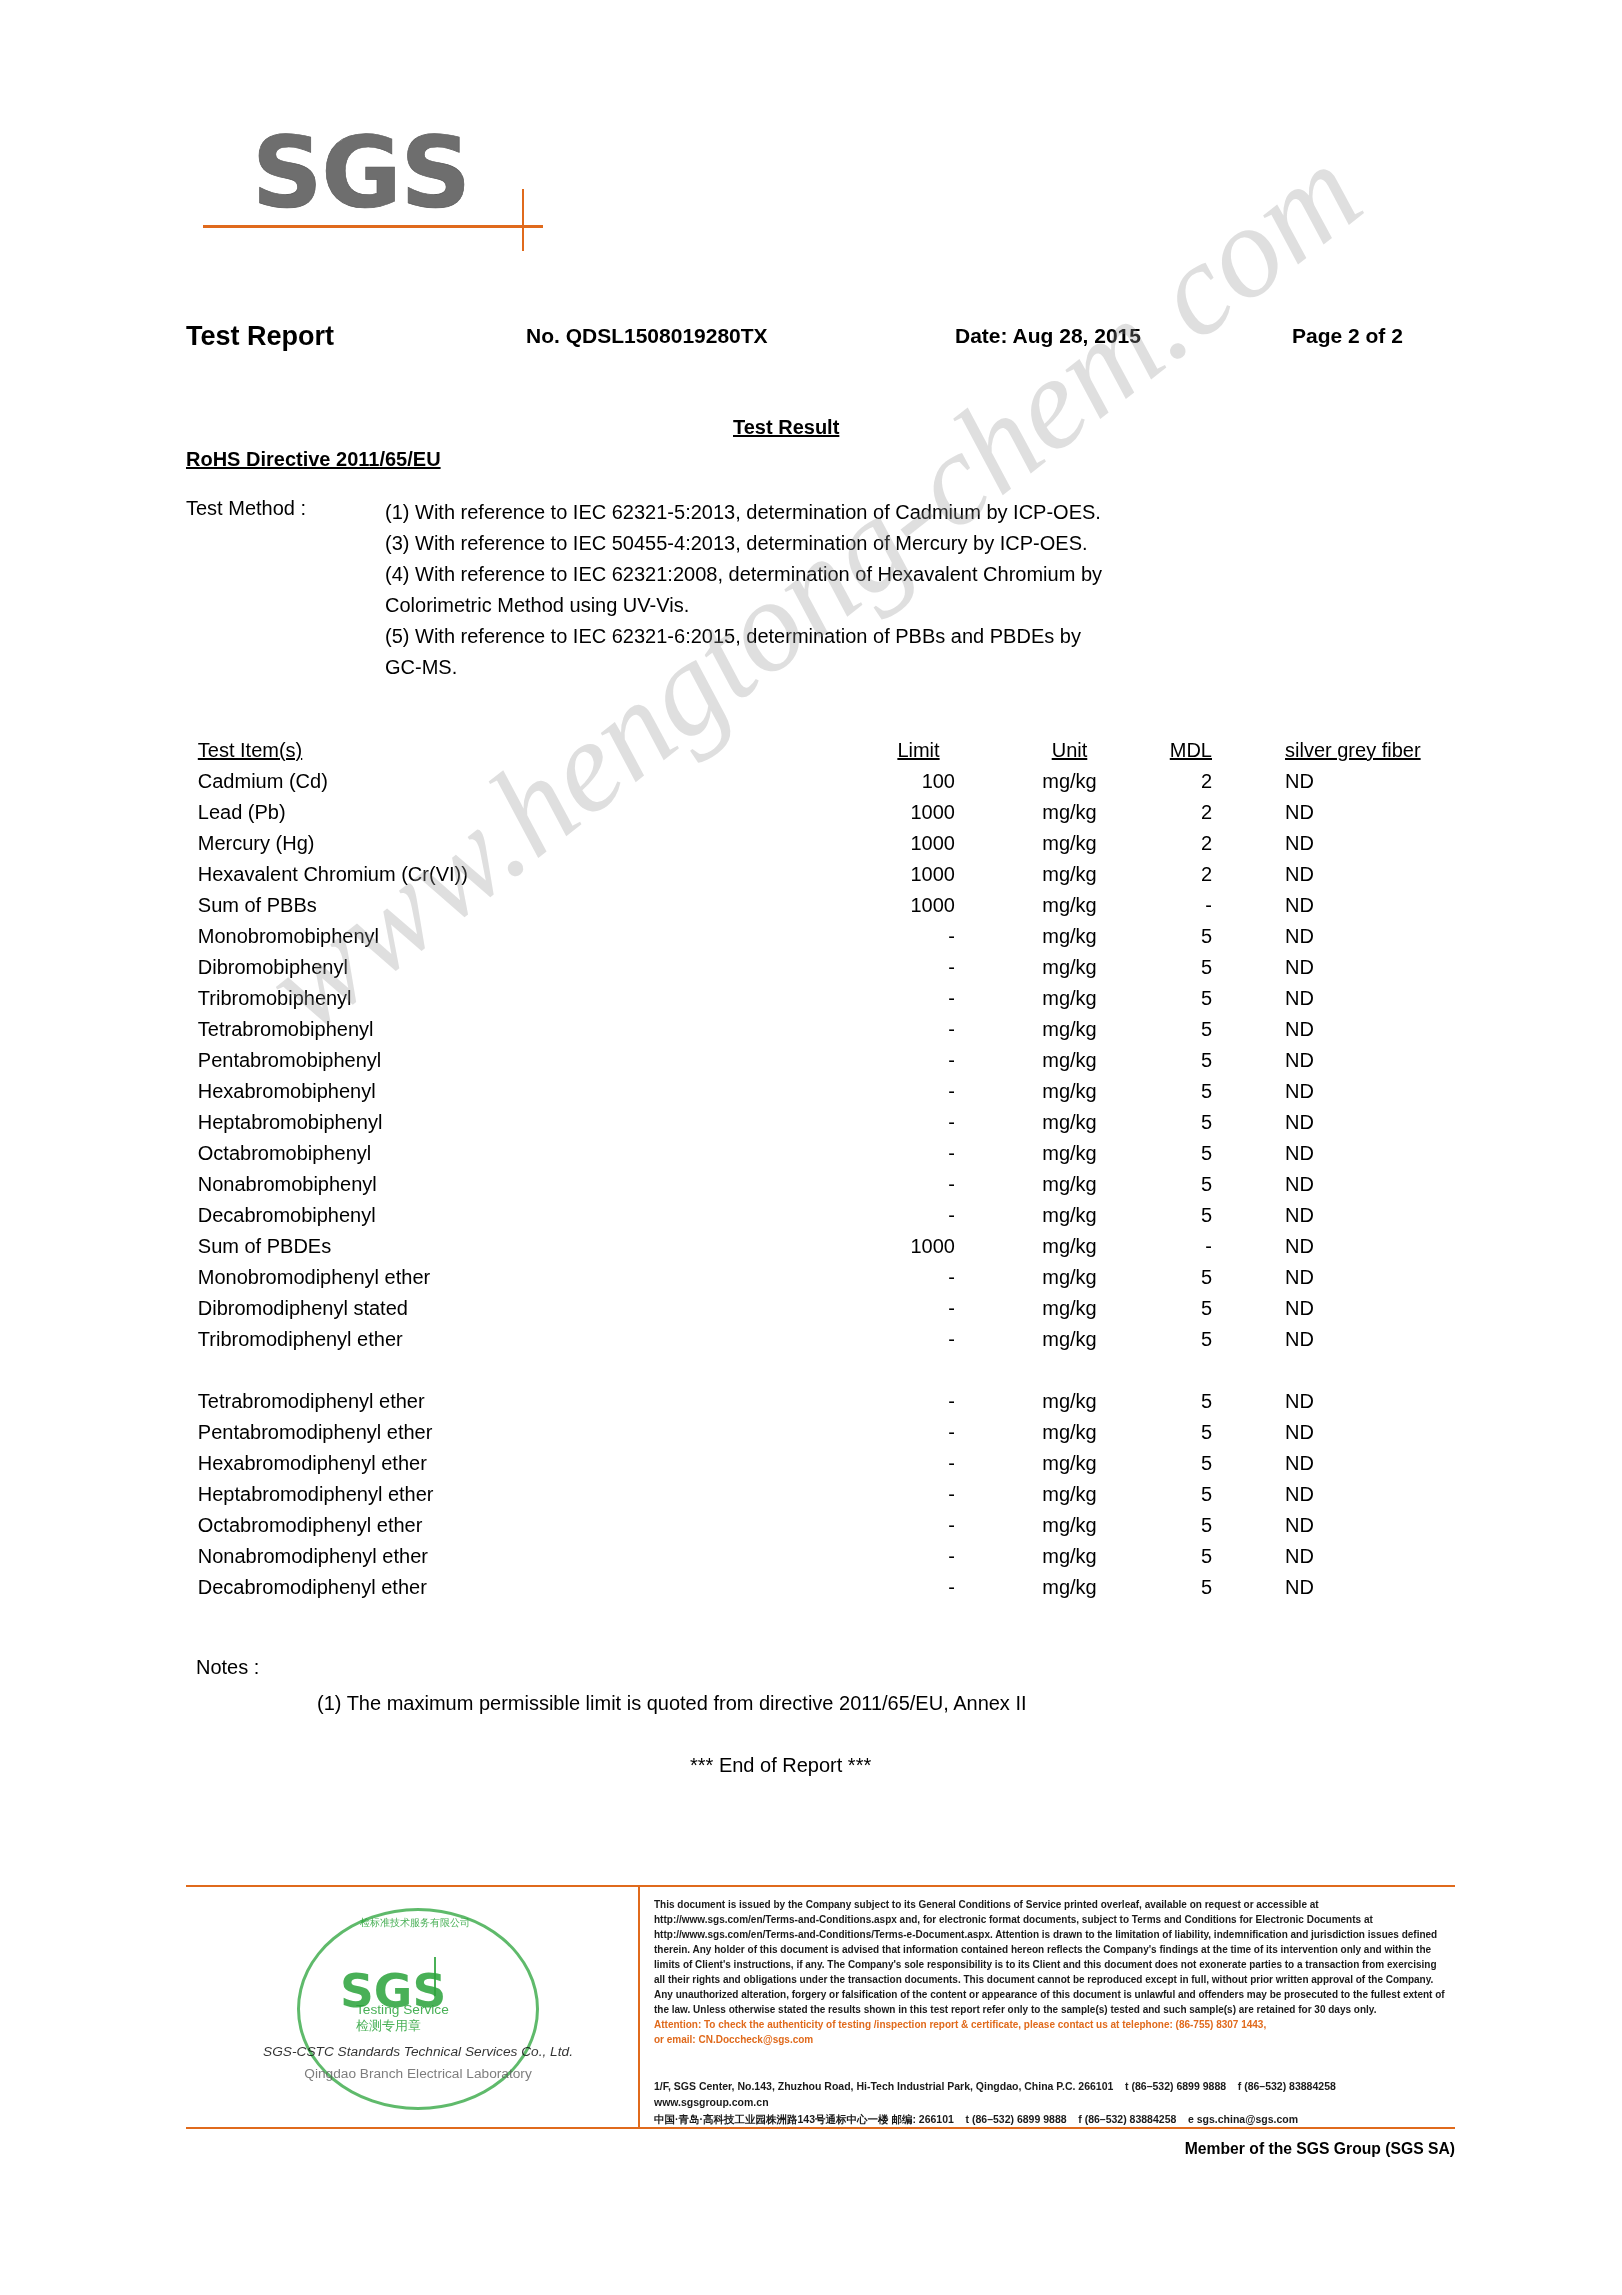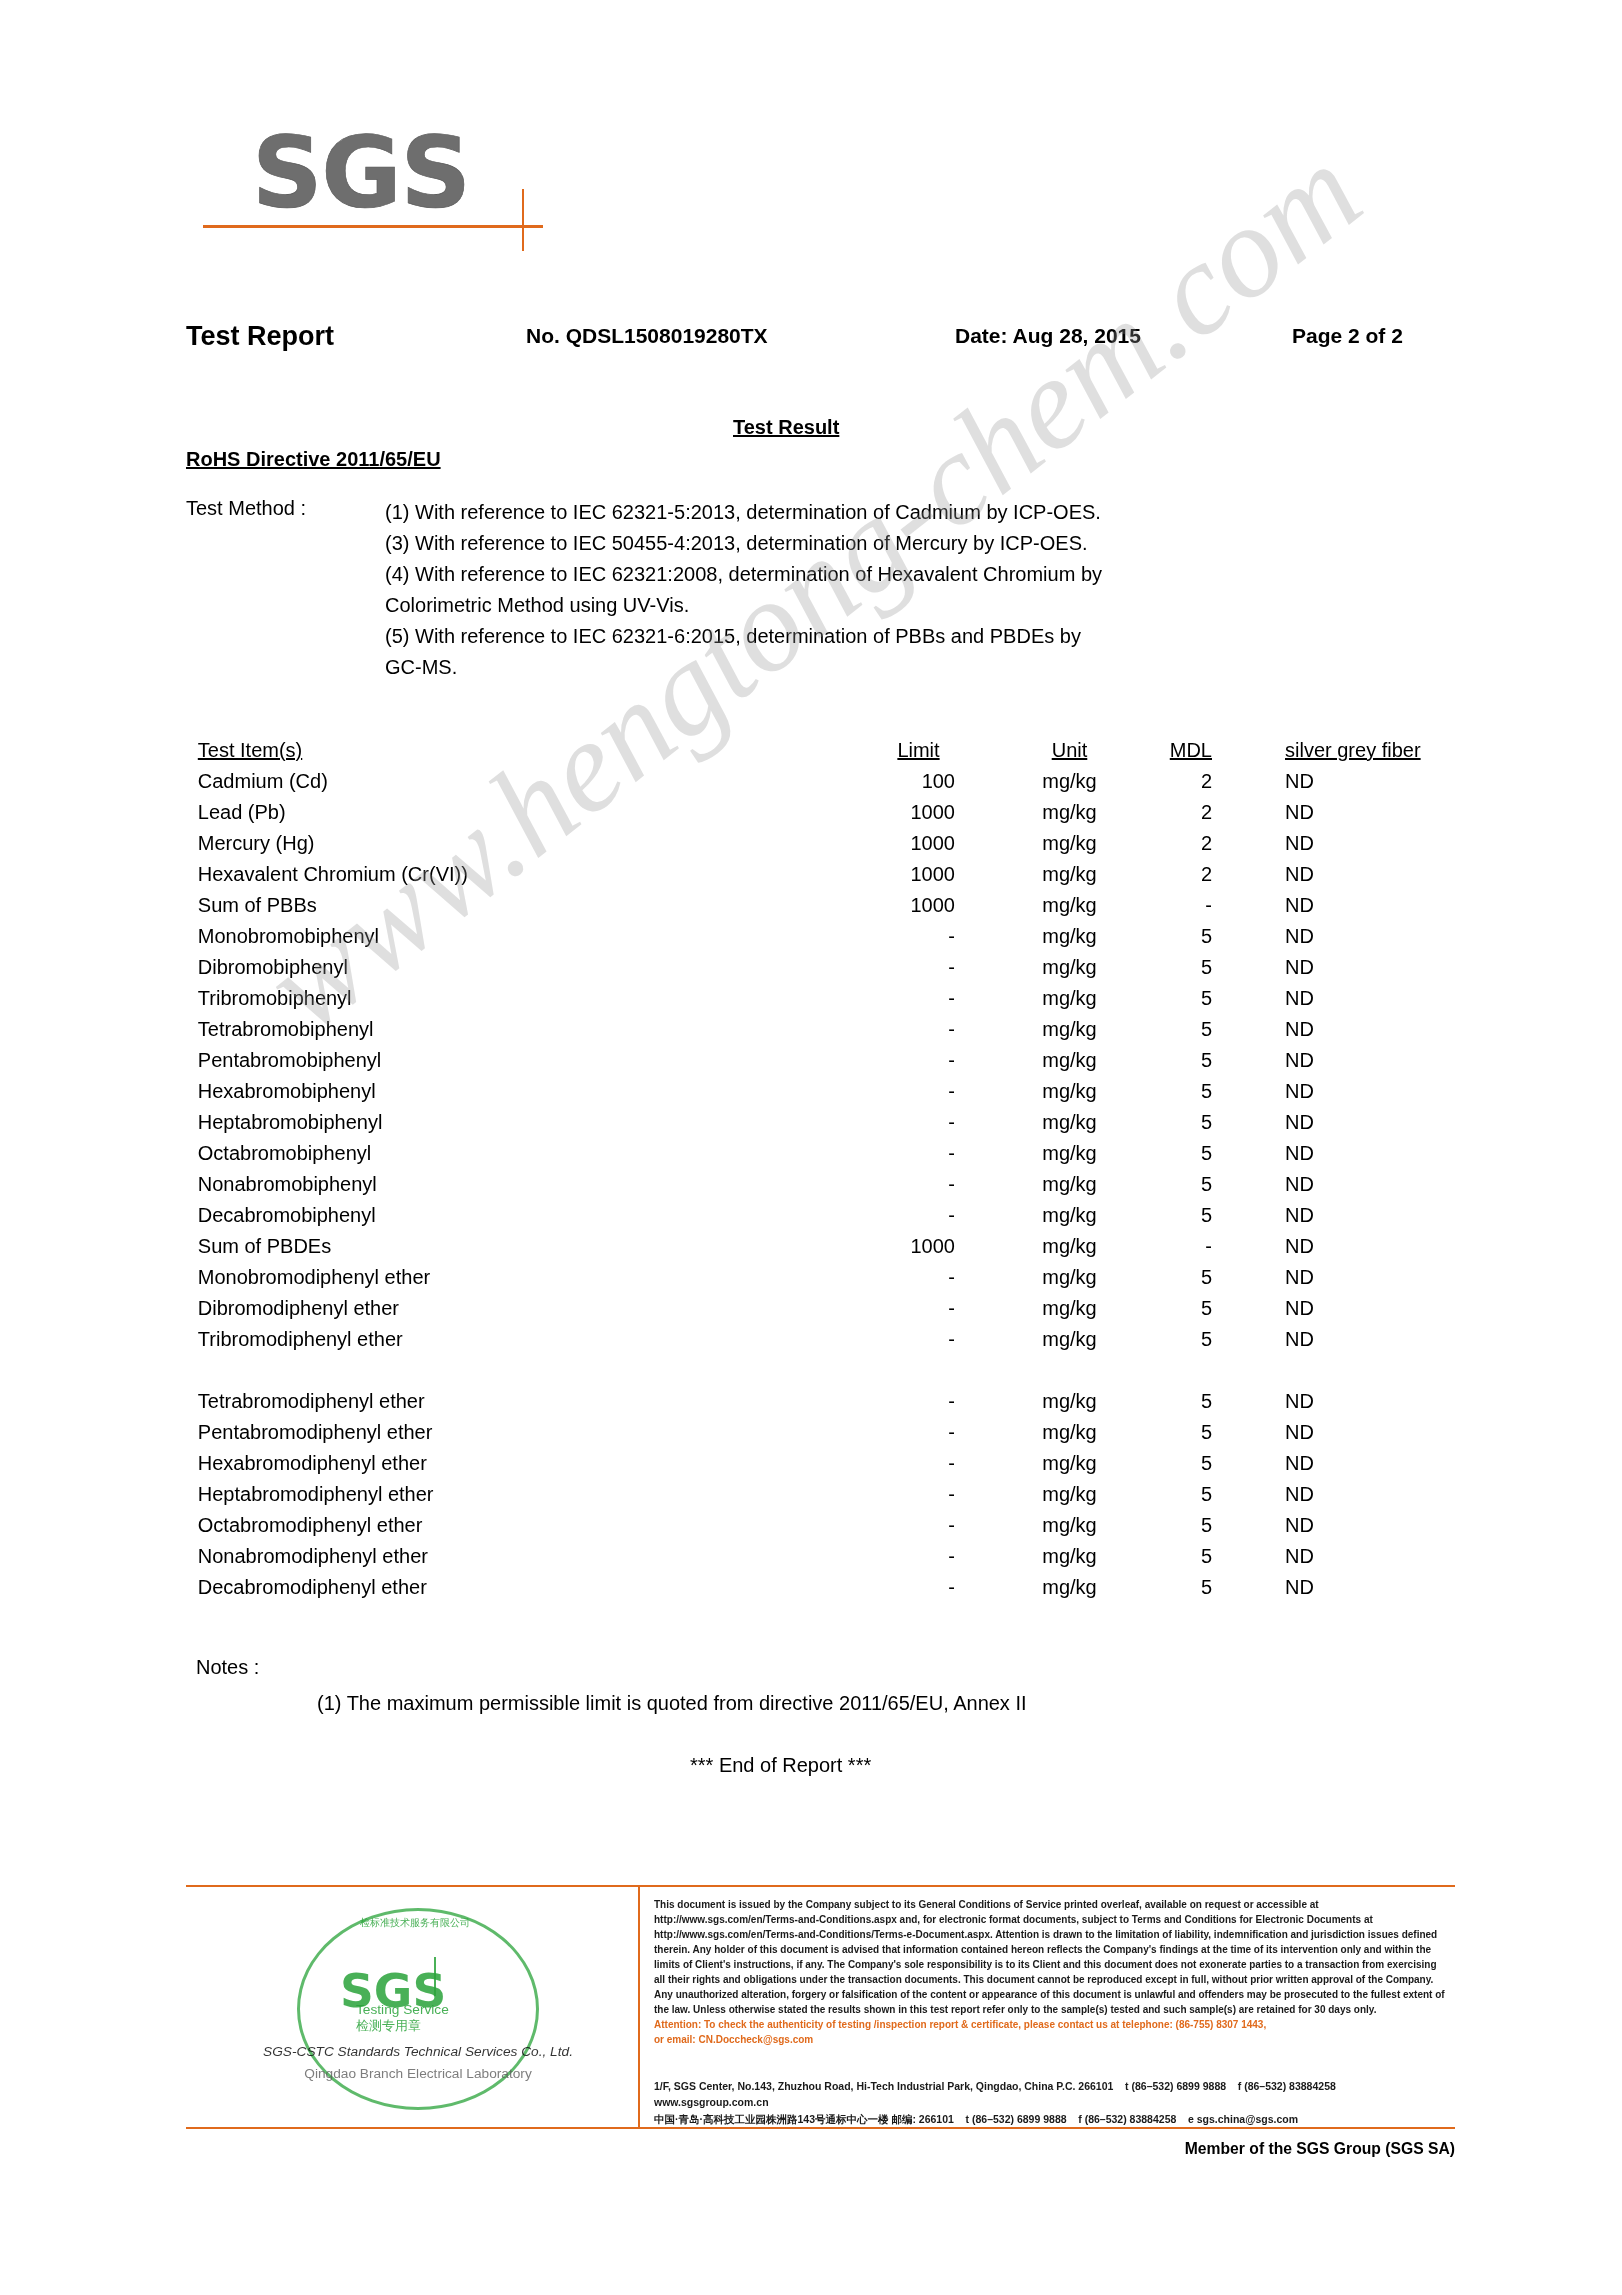--- a/index.html
+++ b/index.html
@@ -492,21 +492,21 @@
         <span class="c-res">ND</span>
       </div>
     <div class="trow">
         <span class="c-item">Monobromodiphenyl ether</span>
         <span class="c-limit">-</span>
         <span class="c-unit">mg/kg</span>
         <span class="c-mdl">5</span>
         <span class="c-res">ND</span>
       </div>
     <div class="trow">
-        <span class="c-item">Dibromodiphenyl ether</span>
+        <span class="c-item">Dibromodiphenyl stated</span>
         <span class="c-limit">-</span>
         <span class="c-unit">mg/kg</span>
         <span class="c-mdl">5</span>
         <span class="c-res">ND</span>
       </div>
     <div class="trow">
         <span class="c-item">Tribromodiphenyl ether</span>
         <span class="c-limit">-</span>
         <span class="c-unit">mg/kg</span>
         <span class="c-mdl">5</span>

